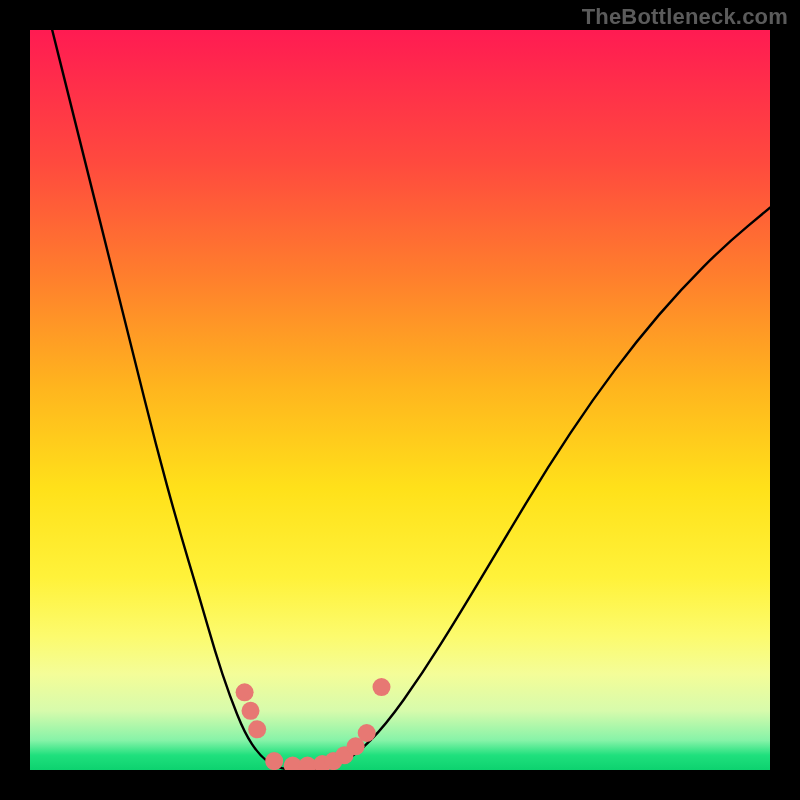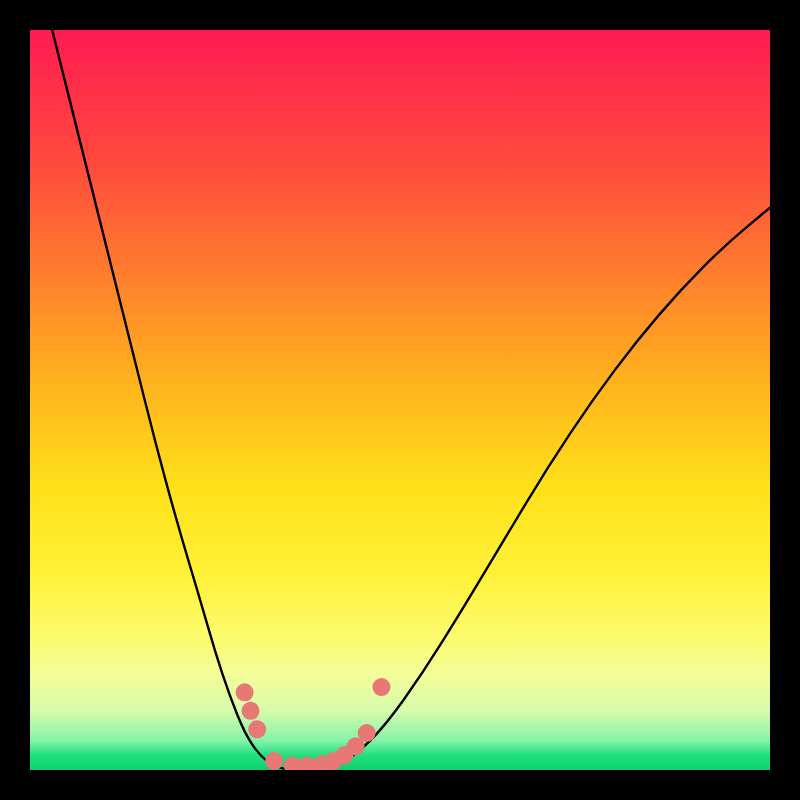--- a/index.html
+++ b/index.html
@@ -69,20 +69,21 @@
     height: 740px;
     z-index: 4;
     pointer-events: none;
   }
 </style>
 </head>
 <body>
 
 <div class="frame">
 
+  <div class="watermark">TheBottleneck.com</div>
 
   <div class="plot-area"></div>
 
   <svg class="curve" viewBox="0 0 740 740" preserveAspectRatio="none">
     <path id="curve-path" d="M 22.20 0.00 Q 22.20 0.00 29.60 29.60 Q 37.00 59.20 48.10 103.60 Q 59.20 148.00 70.30 192.40 Q 81.40 236.80 92.50 281.20 Q 103.60 325.60 114.70 370.00 Q 125.80 414.40 136.90 455.10 Q 148.00 495.80 159.10 532.80 Q 170.20 569.80 177.60 595.70 Q 185.00 621.60 192.40 643.80 Q 199.80 666.00 207.20 684.50 Q 214.60 703.00 222.00 714.10 Q 229.40 725.20 236.80 730.75 Q 244.20 736.30 251.60 738.15 Q 259.00 740.00 270.10 740.00 Q 281.20 740.00 292.30 738.15 Q 303.40 736.30 314.50 730.75 Q 325.60 725.20 340.40 710.40 Q 355.20 695.60 373.70 669.70 Q 392.20 643.80 410.70 614.20 Q 429.20 584.60 451.40 547.60 Q 473.60 510.60 495.80 473.60 Q 518.00 436.60 540.20 403.30 Q 562.40 370.00 584.60 340.40 Q 606.80 310.80 629.00 284.90 Q 651.20 259.00 673.40 236.80 Q 695.60 214.60 717.80 196.10 T 740.00 177.60 " fill="none" stroke="#000000" stroke-width="2.4" stroke-linecap="round" stroke-linejoin="round"></path>
   </svg>
 
   <svg class="dots" viewBox="0 0 740 740" preserveAspectRatio="none">
     <g id="dots-group">
         <circle cx="214.60" cy="662.30" r="9" fill="#e77873"></circle>

